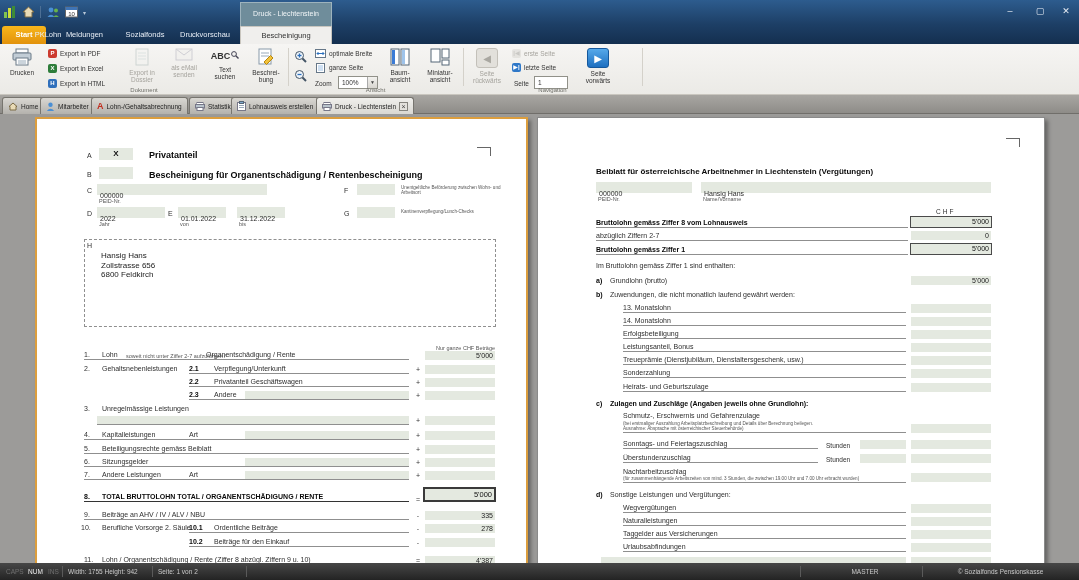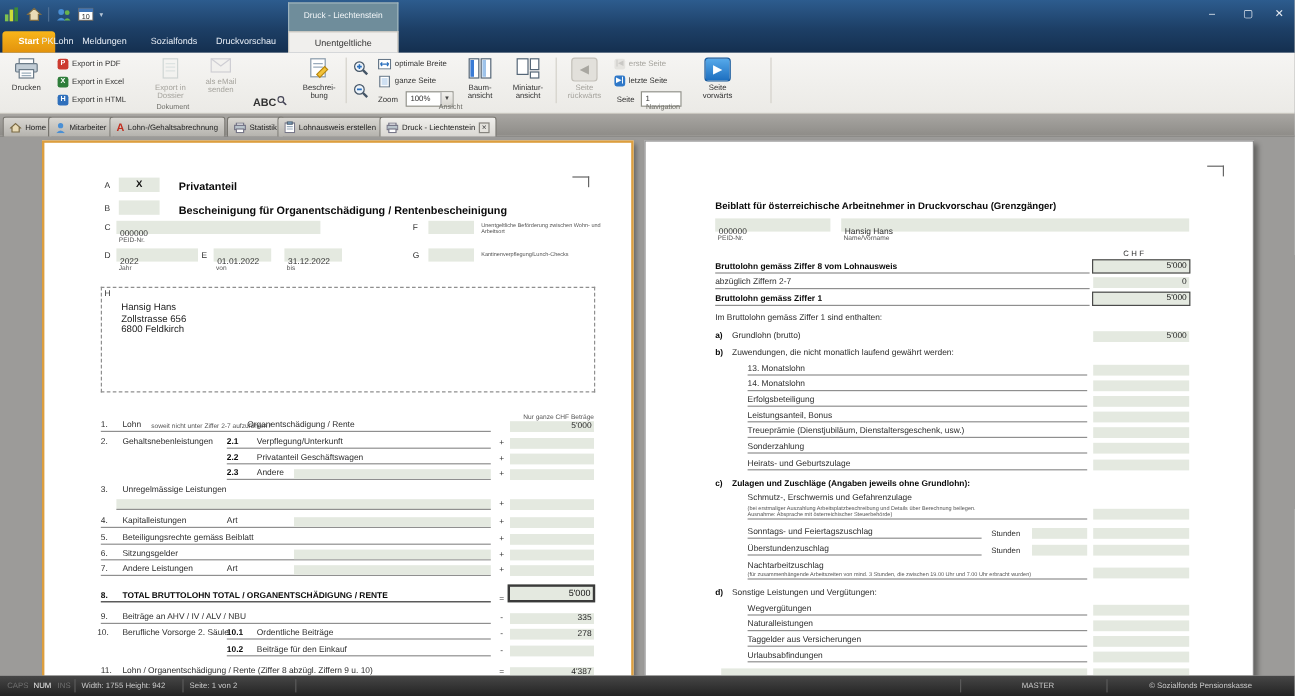--- a/index.html
+++ b/index.html
@@ -90,24 +90,24 @@
         </svg>
       <span style="color:#b9c8d8;font-size:6px;">▾</span>
     </div>
     <div class="ctxtab">Druck - Liechtenstein</div>
     <div class="winbtn" style="left:998px;">–</div>
     <div class="winbtn" style="left:1028px;">▢</div>
     <div class="winbtn" style="left:1054px;">✕</div>
 
     <div class="rtab file" style="left:2px;width:44px;">Start</div>
     <div class="rtab" style="left:30px;width:36px;">PKLohn</div>
-    <div class="rtab" style="left:60px;width:54px;">Meldungen</div>
+    <div class="rtab" style="left:49px;width:54px;text-align:right;">Meldungen</div>
     <div class="rtab" style="left:118px;width:54px;">Sozialfonds</div>
     <div class="rtab" style="left:172px;width:66px;">Druckvorschau</div>
-    <div class="rtab activetab" style="left:240px;width:92px;">Unentgeltliche</div>
+    <div class="rtab activetab" style="left:240px;width:92px;">Bescheinigung</div>
   </div>
 
   <div class="ribbon">
 
     <div class="rbig" style="left:2px;width:40px;">
       <svg width="22" height="18" viewBox="0 0 22 18">
           <rect x="5" y="1" width="12" height="4" fill="#fdfdfd" stroke="#6b7b88"></rect>
           <rect x="2" y="5" width="18" height="7" rx="1" fill="#c2cdd6" stroke="#6b7b88"></rect>
           <rect x="5" y="10" width="12" height="7" fill="#fdfdfd" stroke="#6b7b88"></rect>
           <line x1="7" y1="13" x2="15" y2="13" stroke="#9aacba"></line>
@@ -139,21 +139,21 @@
     </div>
     <div class="rbig disabled" style="left:164px;width:40px;">
       <svg width="18" height="13">
           <rect x="1" y="1" width="16" height="11" fill="#f0efec" stroke="#99a"></rect>
           <path d="M1 1 L9 7 L17 1" fill="none" stroke="#99a"></path>
         </svg>
       <span class="lbl2">als eMail
 senden</span>
     </div>
     <div class="rbig" style="left:206px;width:38px;">
-      <span style="font-weight:bold;font-size:9px;color:#333;display:block;line-height:16px;margin-top:29px;">ABC<svg width="8" height="8" style="margin-left:1px;">
+      <span style="font-weight:bold;font-size:9px;color:#333;display:block;line-height:16px;">ABC<svg width="8" height="8" style="margin-left:1px;">
             <circle cx="3" cy="3" r="2.4" fill="none" stroke="#445"></circle>
             <line x1="4.8" y1="4.8" x2="7.5" y2="7.5" stroke="#445" stroke-width="1.4"></line>
           </svg></span>
       <span class="lbl2">Text
 suchen</span>
     </div>
     <div class="rbig" style="left:246px;width:40px;">
       <svg width="18" height="18">
           <rect x="2" y="1" width="12" height="15" fill="#fff" stroke="#8899aa"></rect>
           <line x1="4" y1="5" x2="12" y2="5" stroke="#9ab"></line>
@@ -440,21 +440,21 @@
         <span class="t ab" style="left:0;">11.</span>
         <span class="t ab" style="left:18px;">Lohn / Organentschädigung / Rente (Ziffer 8 abzügl. Ziffern 9 u. 10)</span>
       </div>
       <span class="sign" style="left:377px;top:438px;">=</span>
       <div class="fld fldv ab" style="left:388px;top:437px;width:70px;">4'387</div>
     </div>
 
     <div class="page pageR">
       <div class="corner" style="left:468px;top:20px;"></div>
 
-      <span class="t b ab" style="left:58px;top:50px;font-size:8px;">Beiblatt für österreichische Arbeitnehmer in Druckvorschau (Grenzgänger)</span>
+      <span class="t b ab" style="left:58px;top:50px;font-size:8px;">Beiblatt für österreichische Arbeitnehmer in Liechtenstein (Vergütungen)</span>
 
       <div class="fld ab" style="left:58px;top:64px;width:96px;height:11px;"><span class="t" style="margin-left:3px;line-height:11px;">000000</span></div>
       <div class="fld ab" style="left:163px;top:64px;width:290px;height:11px;"><span class="t" style="margin-left:3px;line-height:11px;">Hansig Hans</span></div>
       <span class="s ab" style="left:60px;top:78px;">PEID-Nr.</span>
       <span class="s ab" style="left:165px;top:78px;">Name/Vorname</span>
       <span class="t ab" style="left:398px;top:90px;letter-spacing:2px;font-size:6.5px;">CHF</span>
 
       <div class="row ul" style="left:58px;top:101px;width:312px;">
         <span class="t b ab" style="left:0;">Bruttolohn gemäss Ziffer 8 vom Lohnausweis</span>
       </div>

